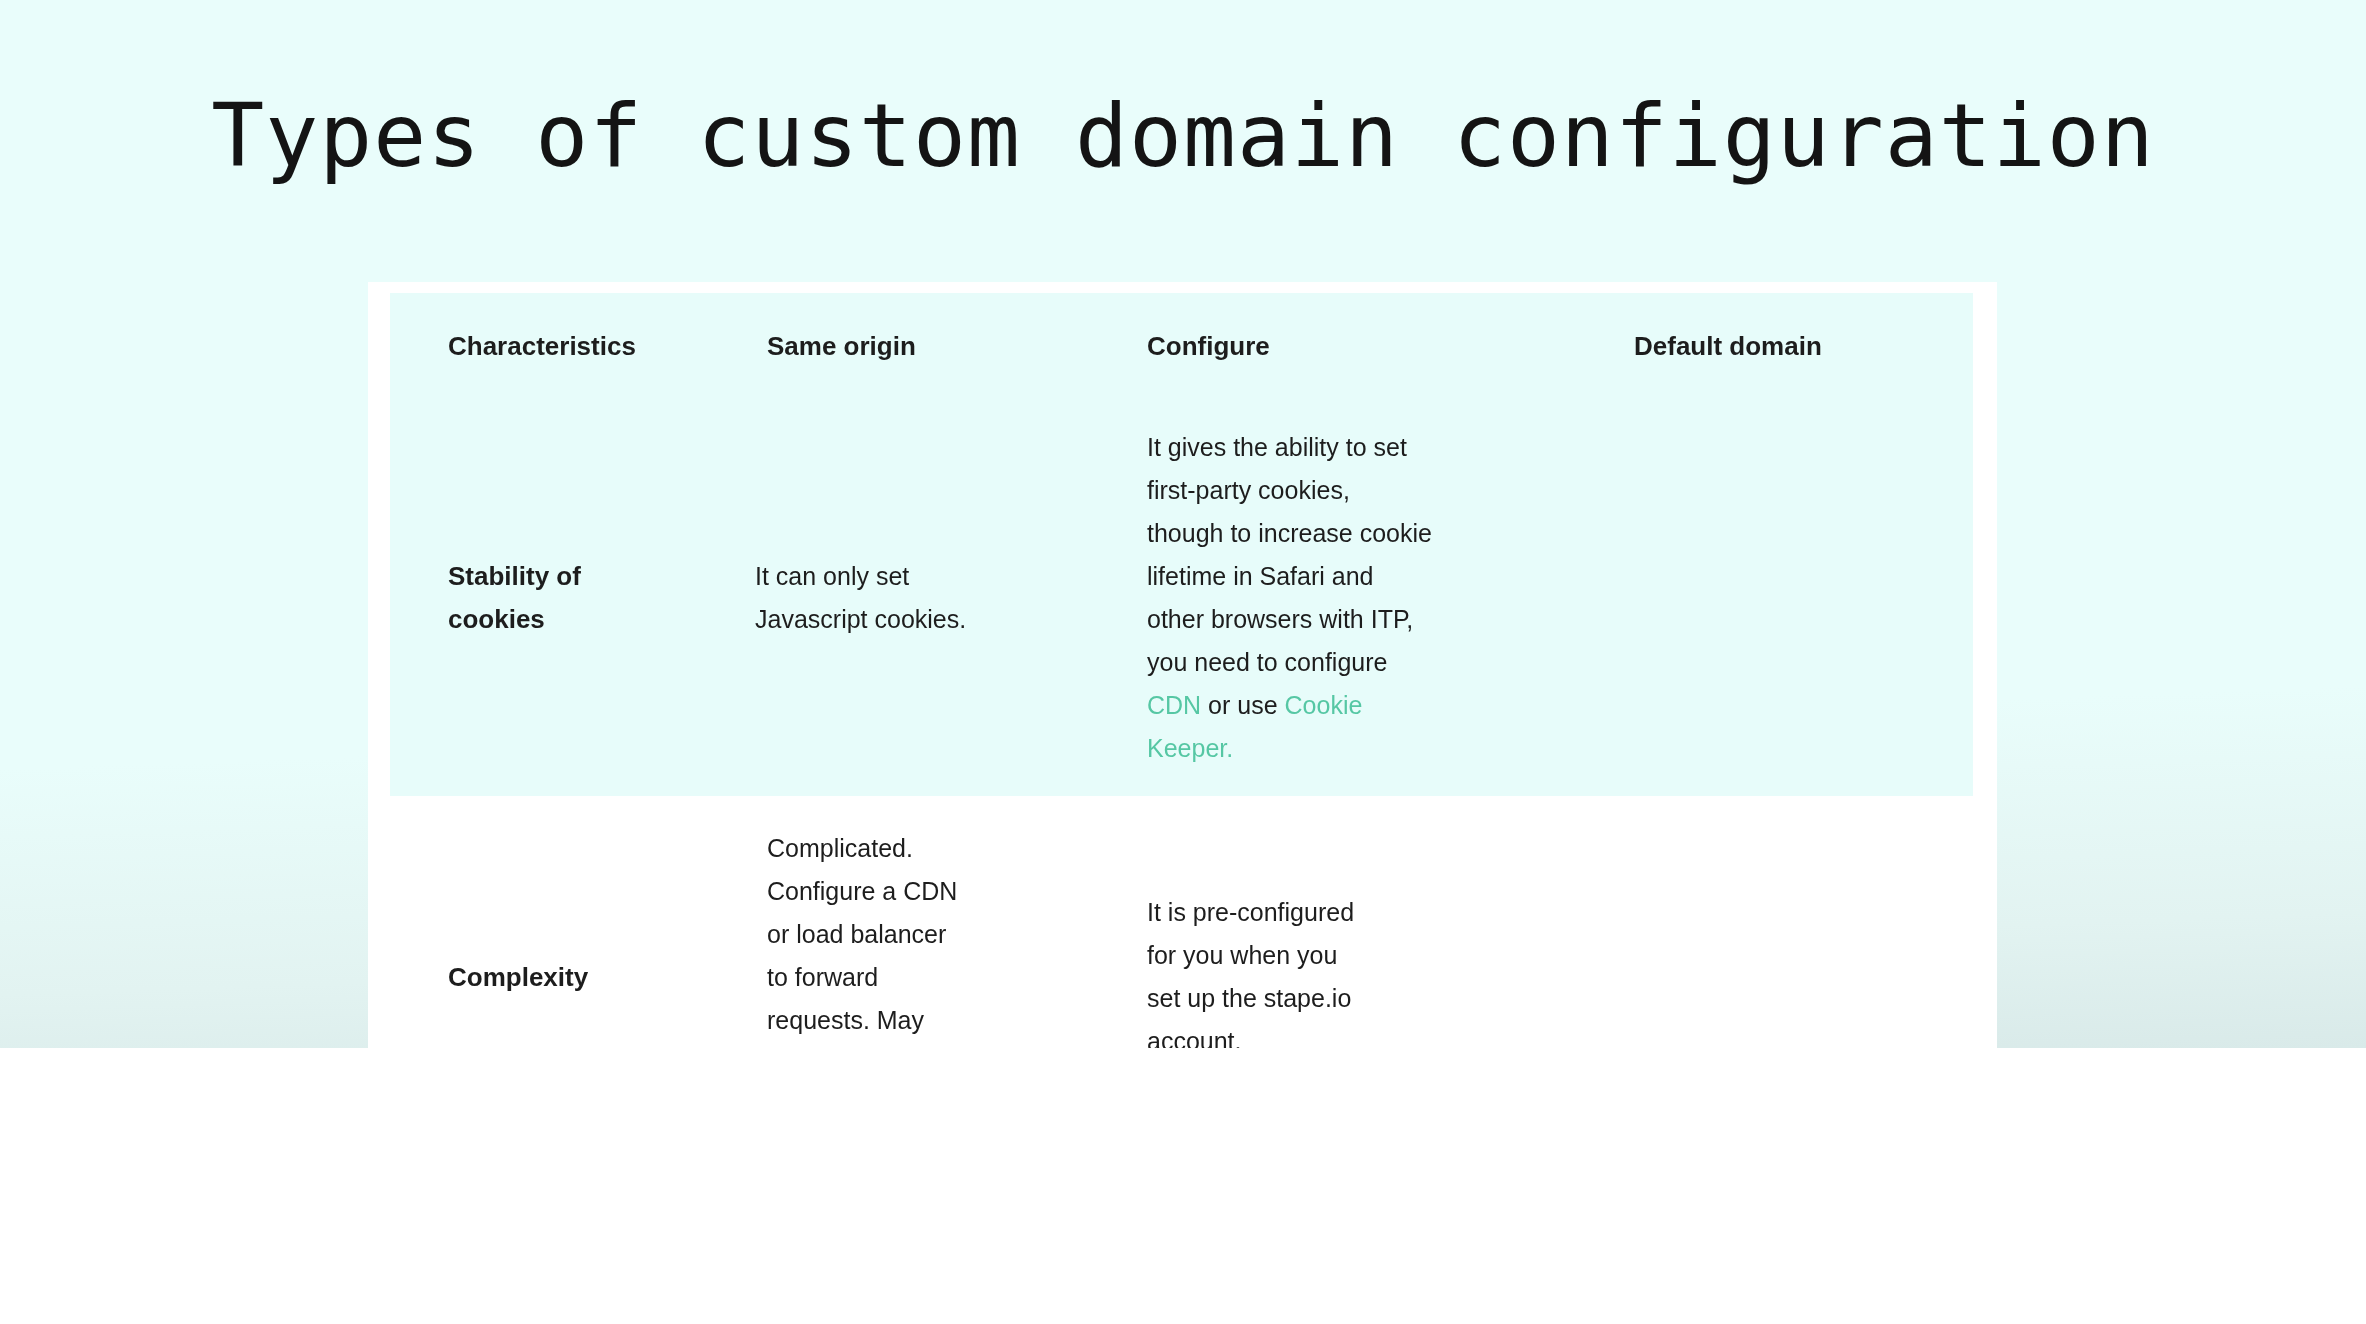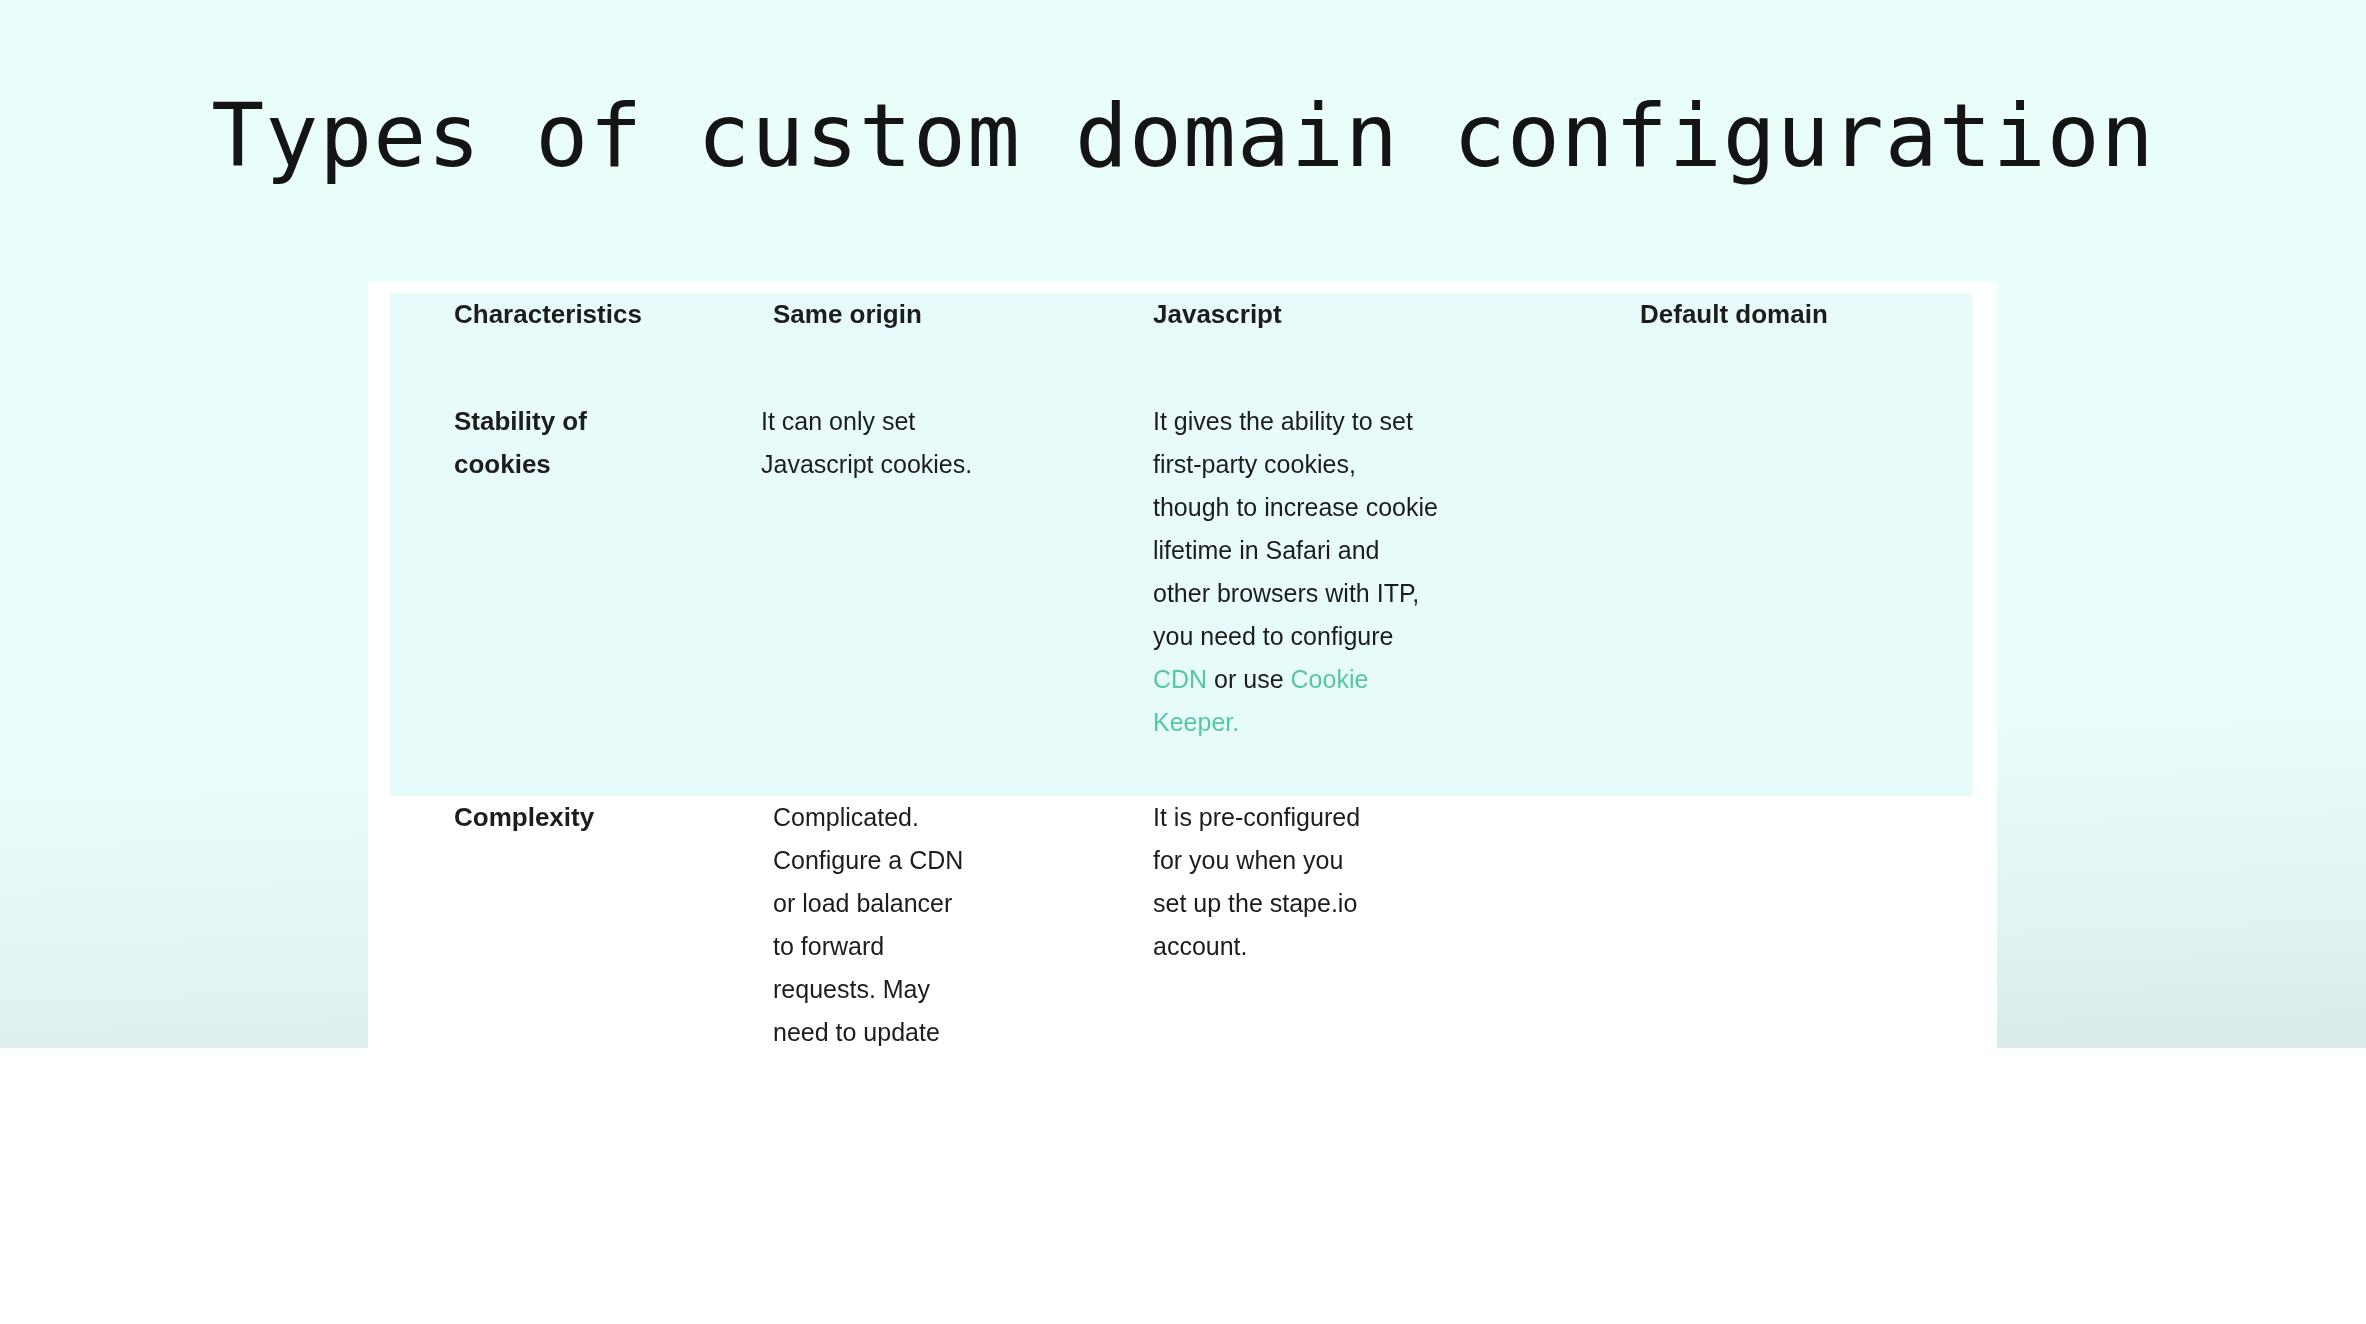--- a/index.html
+++ b/index.html
@@ -39,22 +39,22 @@
     display:grid;
     grid-template-columns:365px 392px 487px 339px;
   }
   .stripe { background:#e7fcfa; }
   .h-header { height:107px; }
   .h-example { height:112px; }
   .h-stability { height:396px; }
   .h-complexity { height:362px; }
   .cell {
     display:flex;
+    align-items:center;
     box-sizing:border-box;
-    margin-left:6px;
   }
   .c1 { padding-left:58px; padding-right:30px; }
   .c2 { padding-left:12px; padding-right:110px; }
   .c3 { padding-right:90px; }
   .c4 { padding-right:24px; }
   .t {
     white-space:pre-line;
     font-size:25px;
     line-height:43px;
   }
@@ -79,21 +79,21 @@
   <div class="card">
 
     <div class="row stripe h-header">
       <div class="cell c1">
         <span class="t b">Characteristics</span>
       </div>
       <div class="cell c2">
         <span class="t b">Same origin</span>
       </div>
       <div class="cell c3">
-        <span class="t b">Javascript</span>
+        <span class="t b">Configure</span>
       </div>
       <div class="cell c4">
         <span class="t b">Default domain</span>
       </div>
     </div>
 
 
     <div class="row stripe h-stability">
       <div class="cell c1">
         <span class="t b">Stability of

